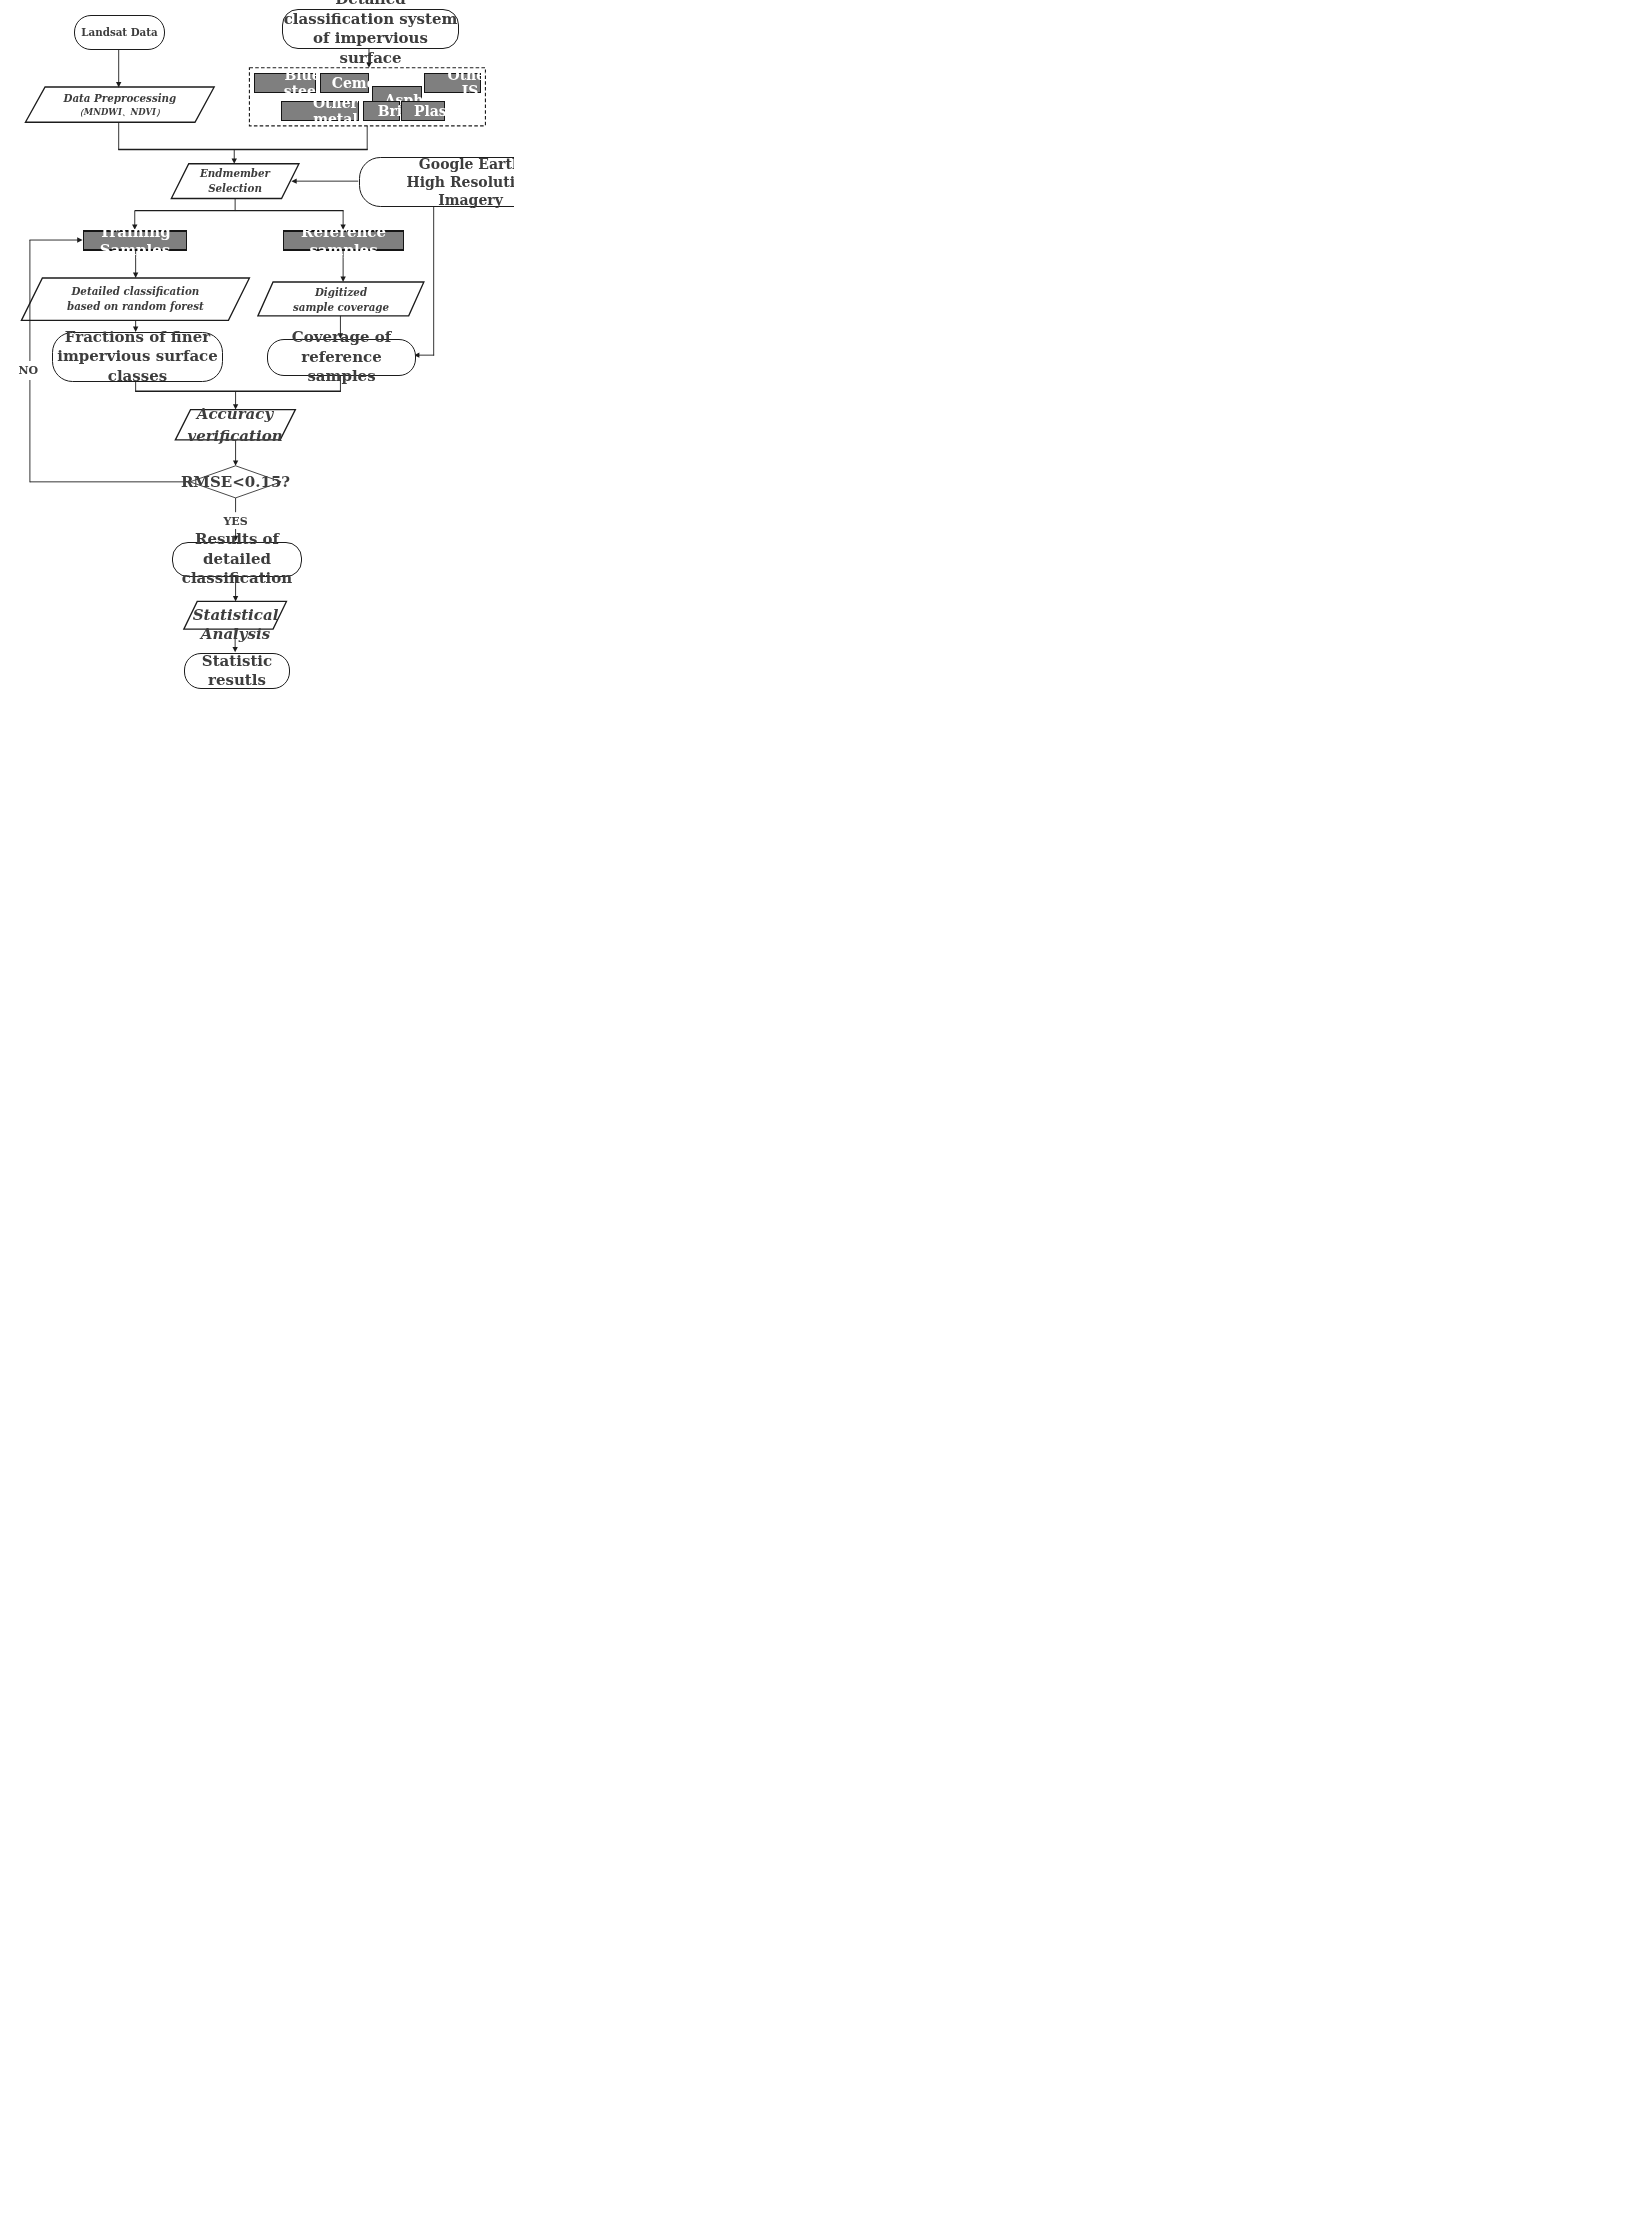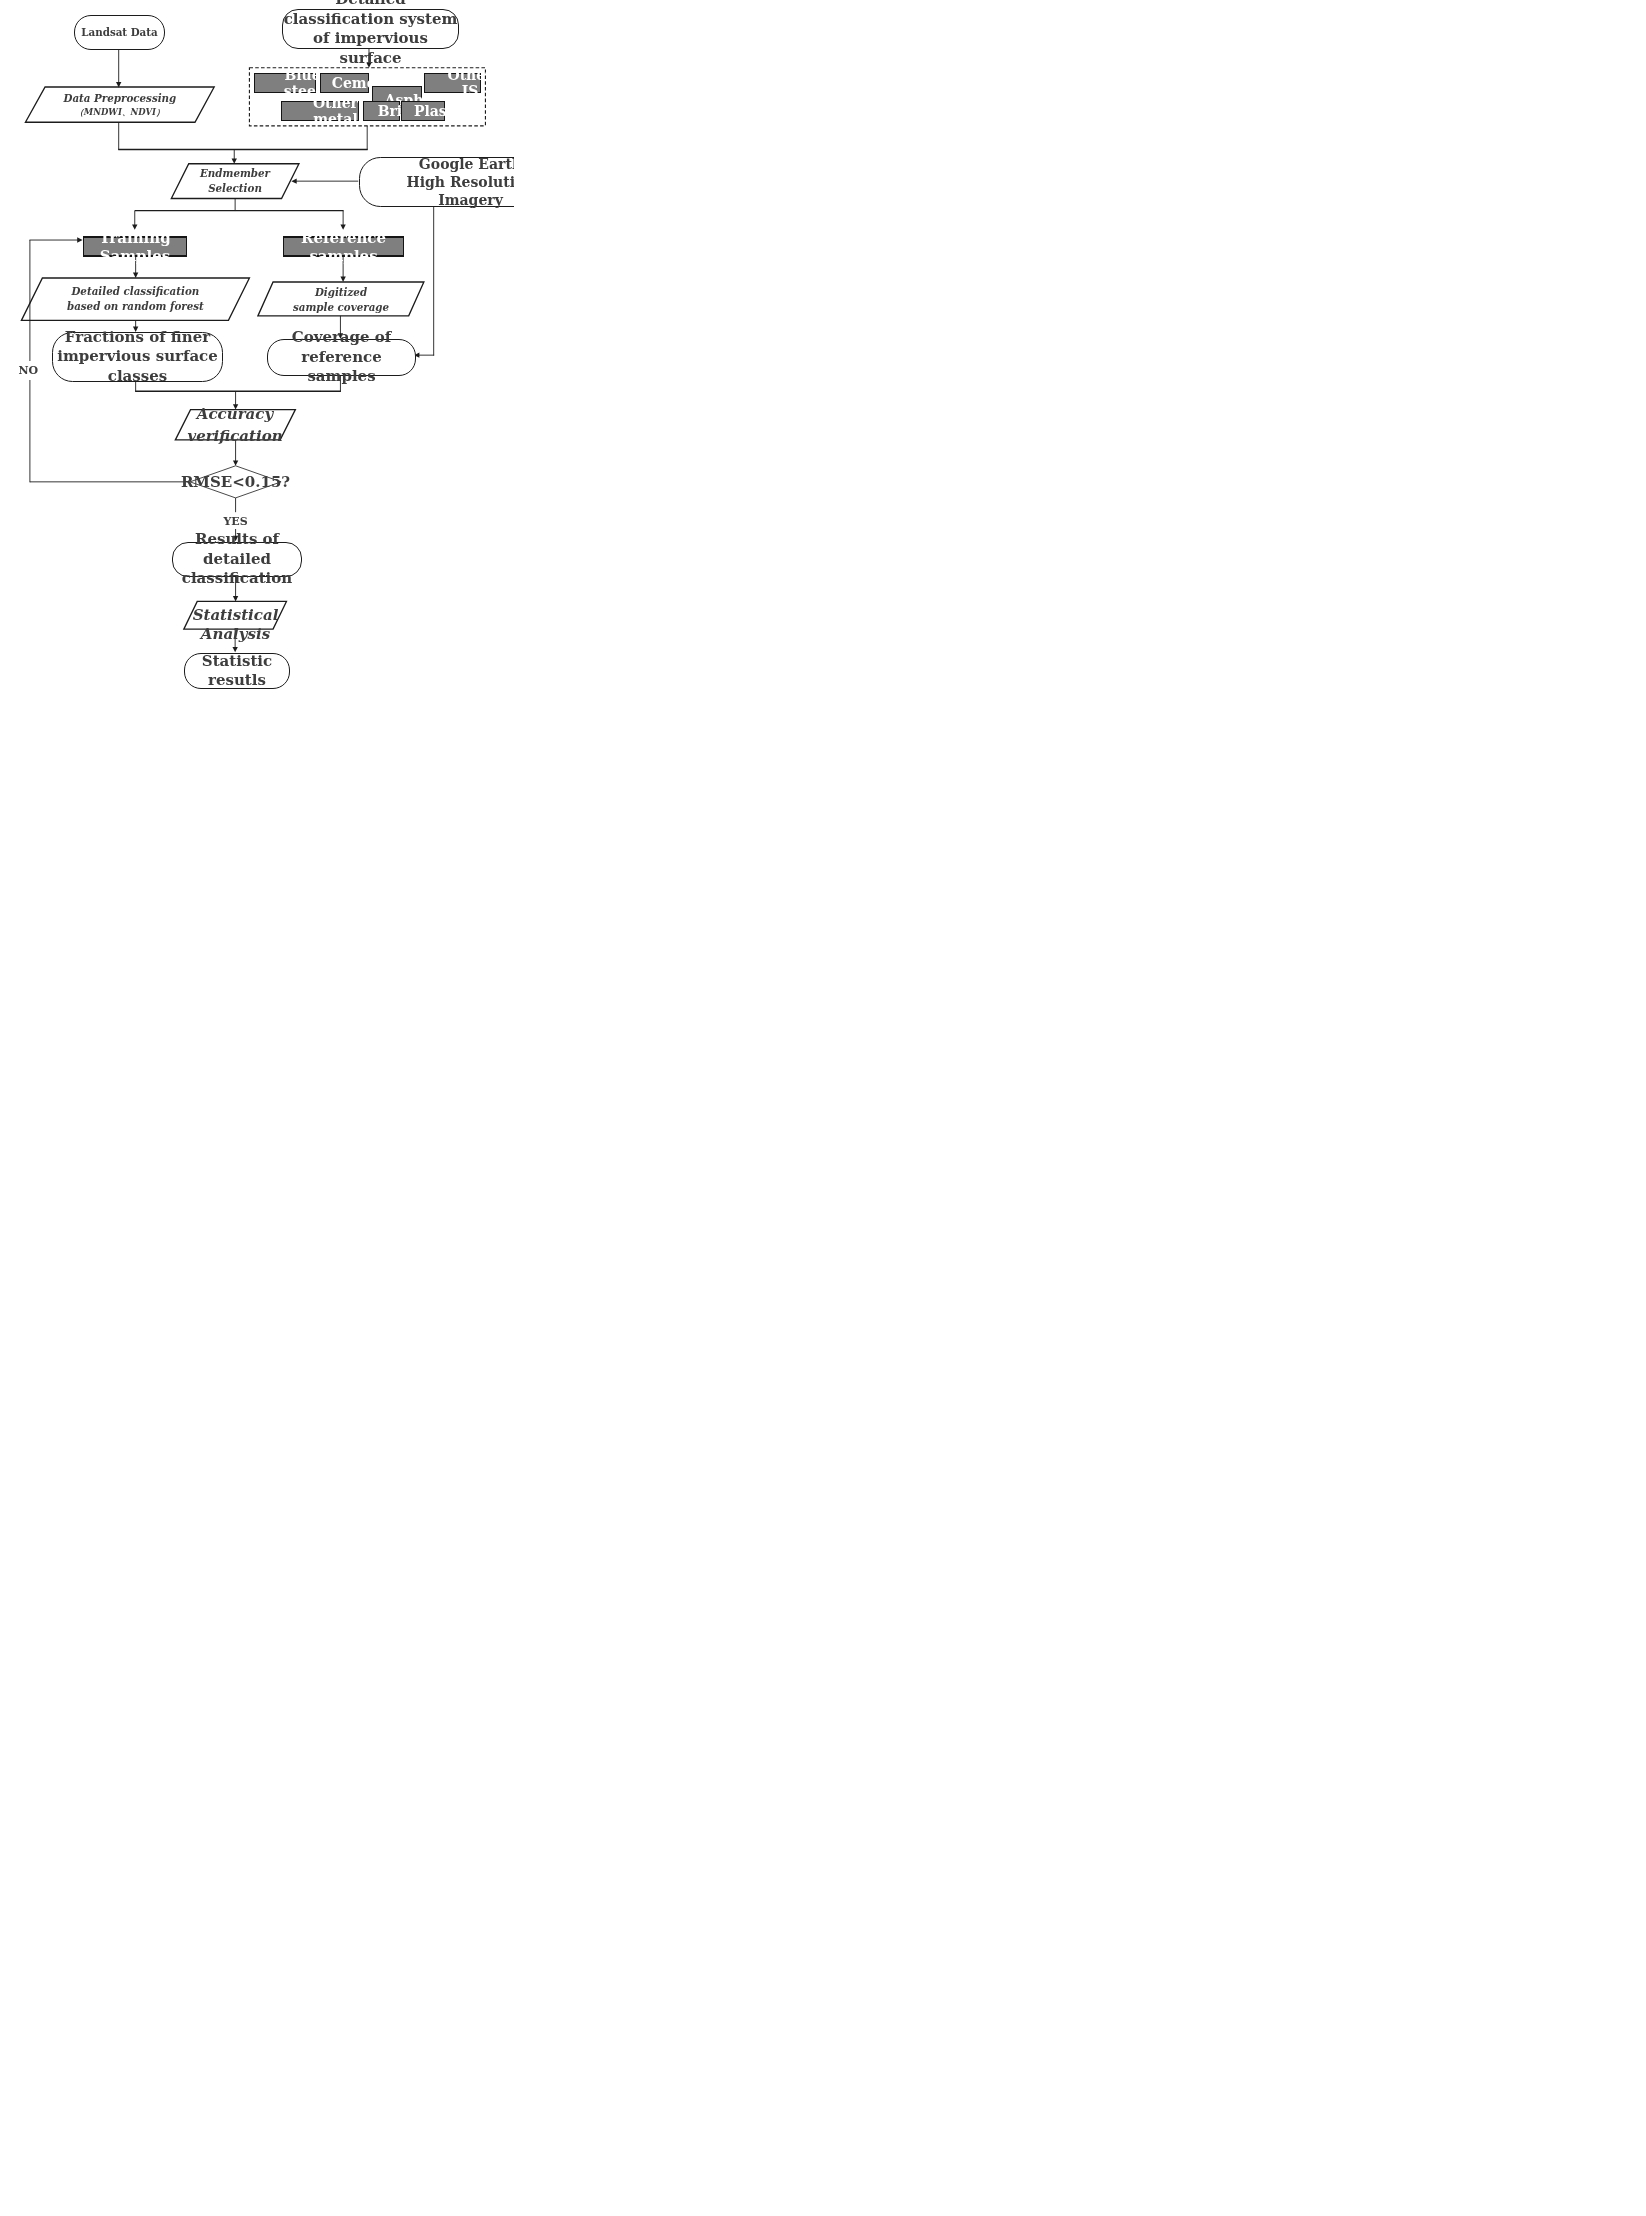--- a/index.html
+++ b/index.html
@@ -26,21 +26,21 @@
     text-align:center;font-weight:bold;color:var(--text-color);
     line-height:1.3;
   }
   .chip{
     position:absolute;z-index:2;background:var(--chip-bg);
     border:0.9px solid #151515;border-top-width:1.8px;border-bottom-width:1.8px;
     display:flex;align-items:center;justify-content:center;
     color:var(--chip-text);font-weight:bold;text-align:center;
     box-sizing:border-box;
   }
-  .chip.big{border-width:1.3px;border-top-width:2.2px;border-bottom-width:2.2px;margin-top:6px;}
+  .chip.big{border-width:1.3px;border-top-width:2.2px;border-bottom-width:2.2px;}
   .ptext{
     position:absolute;z-index:2;
     display:flex;flex-direction:column;align-items:center;justify-content:center;
     text-align:center;font-weight:bold;color:var(--text-color);line-height:1.45;
     pointer-events:none;
     font-style:italic;
   }
   .dtext{
     position:absolute;z-index:2;display:flex;align-items:center;justify-content:center;
     font-weight:bold;color:var(--text-color);

